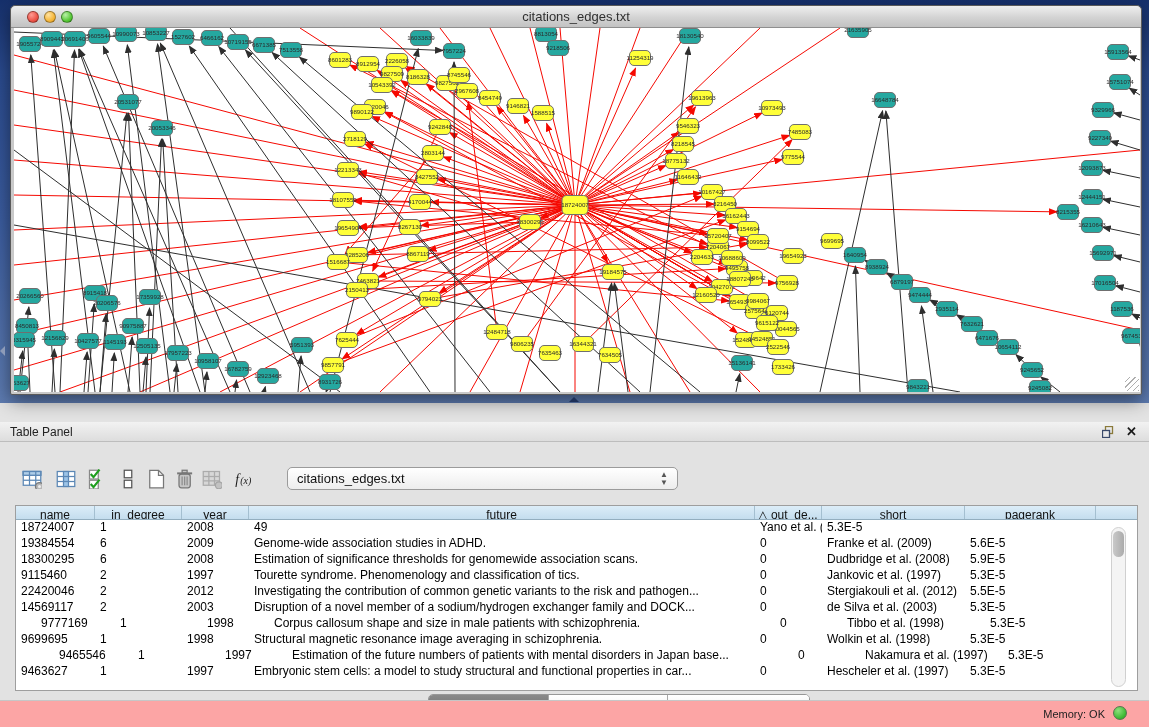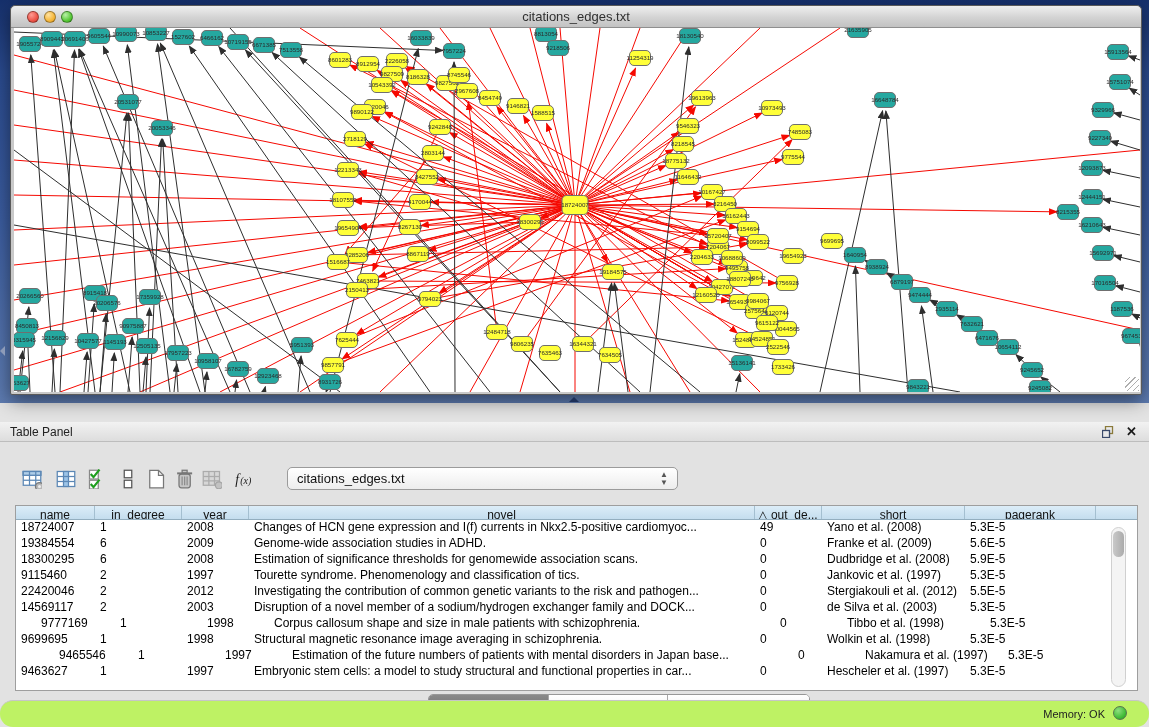--- a/index.html
+++ b/index.html
@@ -57,21 +57,21 @@
   #vscroll-thumb { position:absolute; left:1px; top:3px; width:11px; height:26px; background:linear-gradient(90deg,#c9c9c9,#ababab); border-radius:6px; cursor:pointer; }
 
   #tabs { position:absolute; left:428px; top:272px; height:20px; display:flex;
     border:1px solid #979797; border-radius:5px; overflow:hidden; background:#fff; }
   .tab { font-size:18px; padding:8px 14px; line-height:19px; color:#111;
     background:linear-gradient(180deg,#ffffff,#ececec); border-right:1px solid #a8a8a8; cursor:pointer; white-space:nowrap; }
   .tab:last-child { border-right:none; }
   .tab.selected { background:linear-gradient(180deg,#8a8a8a,#6f6f6f); color:#efefef; }
 
   
-  #status-bar { position:absolute; left:0; top:700px; width:1149px; height:27px; background:#bef264; border-top:1px solid #c6c6c6;border-radius:13px; }
+  #status-bar { position:absolute; left:0; top:700px; width:1149px; height:27px; background:#fca5a5; border-top:1px solid #c6c6c6; }
   #memory-label { position:absolute; right:44px; top:7px; font-size:11px; color:#222; }
   #memory-dot { position:absolute; right:22px; top:5px; width:14px; height:14px; border-radius:50%;
     background:radial-gradient(circle at 35% 30%,#8fe07e,#3fbb35 65%,#2c9324); border:1px solid #57744f; cursor:pointer; }
 </style>
 </head>
 <body>
 
 <div id="desktop">
   <div id="net-window">
     <div id="titlebar">
@@ -919,32 +919,31 @@
       <span>citations_edges.txt</span>
       <span id="selector-arrows">▲<br>▼</span>
     </div>
   </div>
 
   <div id="table-wrap">
     <div id="thead" style="grid-template-columns: 79px 87px 67px 506px 67px 143px 131px 1fr;">
         <div class="th">name</div>
         <div class="th">in_degree</div>
         <div class="th">year</div>
-        <div class="th">novel</div>
+        <div class="th">future</div>
         <div class="th">△ out_de...</div>
         <div class="th">short</div>
         <div class="th">pagerank</div>
         <div class="th" style="border-right: none;"></div>
       </div>
     <div id="tbody">
         <div class="tr" style="grid-template-columns: 79px 87px 67px 506px 67px 143px 131px 1fr;">
           <div class="td">18724007</div>
           <div class="td">1</div>
           <div class="td">2008</div>
-          <div class="td">Changes of HCN gene expression and I(f) currents in Nkx2.5-positive cardiomyoc...</div>
           <div class="td">49</div>
           <div class="td">Yano et al. (2008)</div>
           <div class="td">5.3E-5</div>
         </div>
         <div class="tr" style="grid-template-columns: 79px 87px 67px 506px 67px 143px 131px 1fr;">
           <div class="td">19384554</div>
           <div class="td">6</div>
           <div class="td">2009</div>
           <div class="td">Genome-wide association studies in ADHD.</div>
           <div class="td">0</div>

